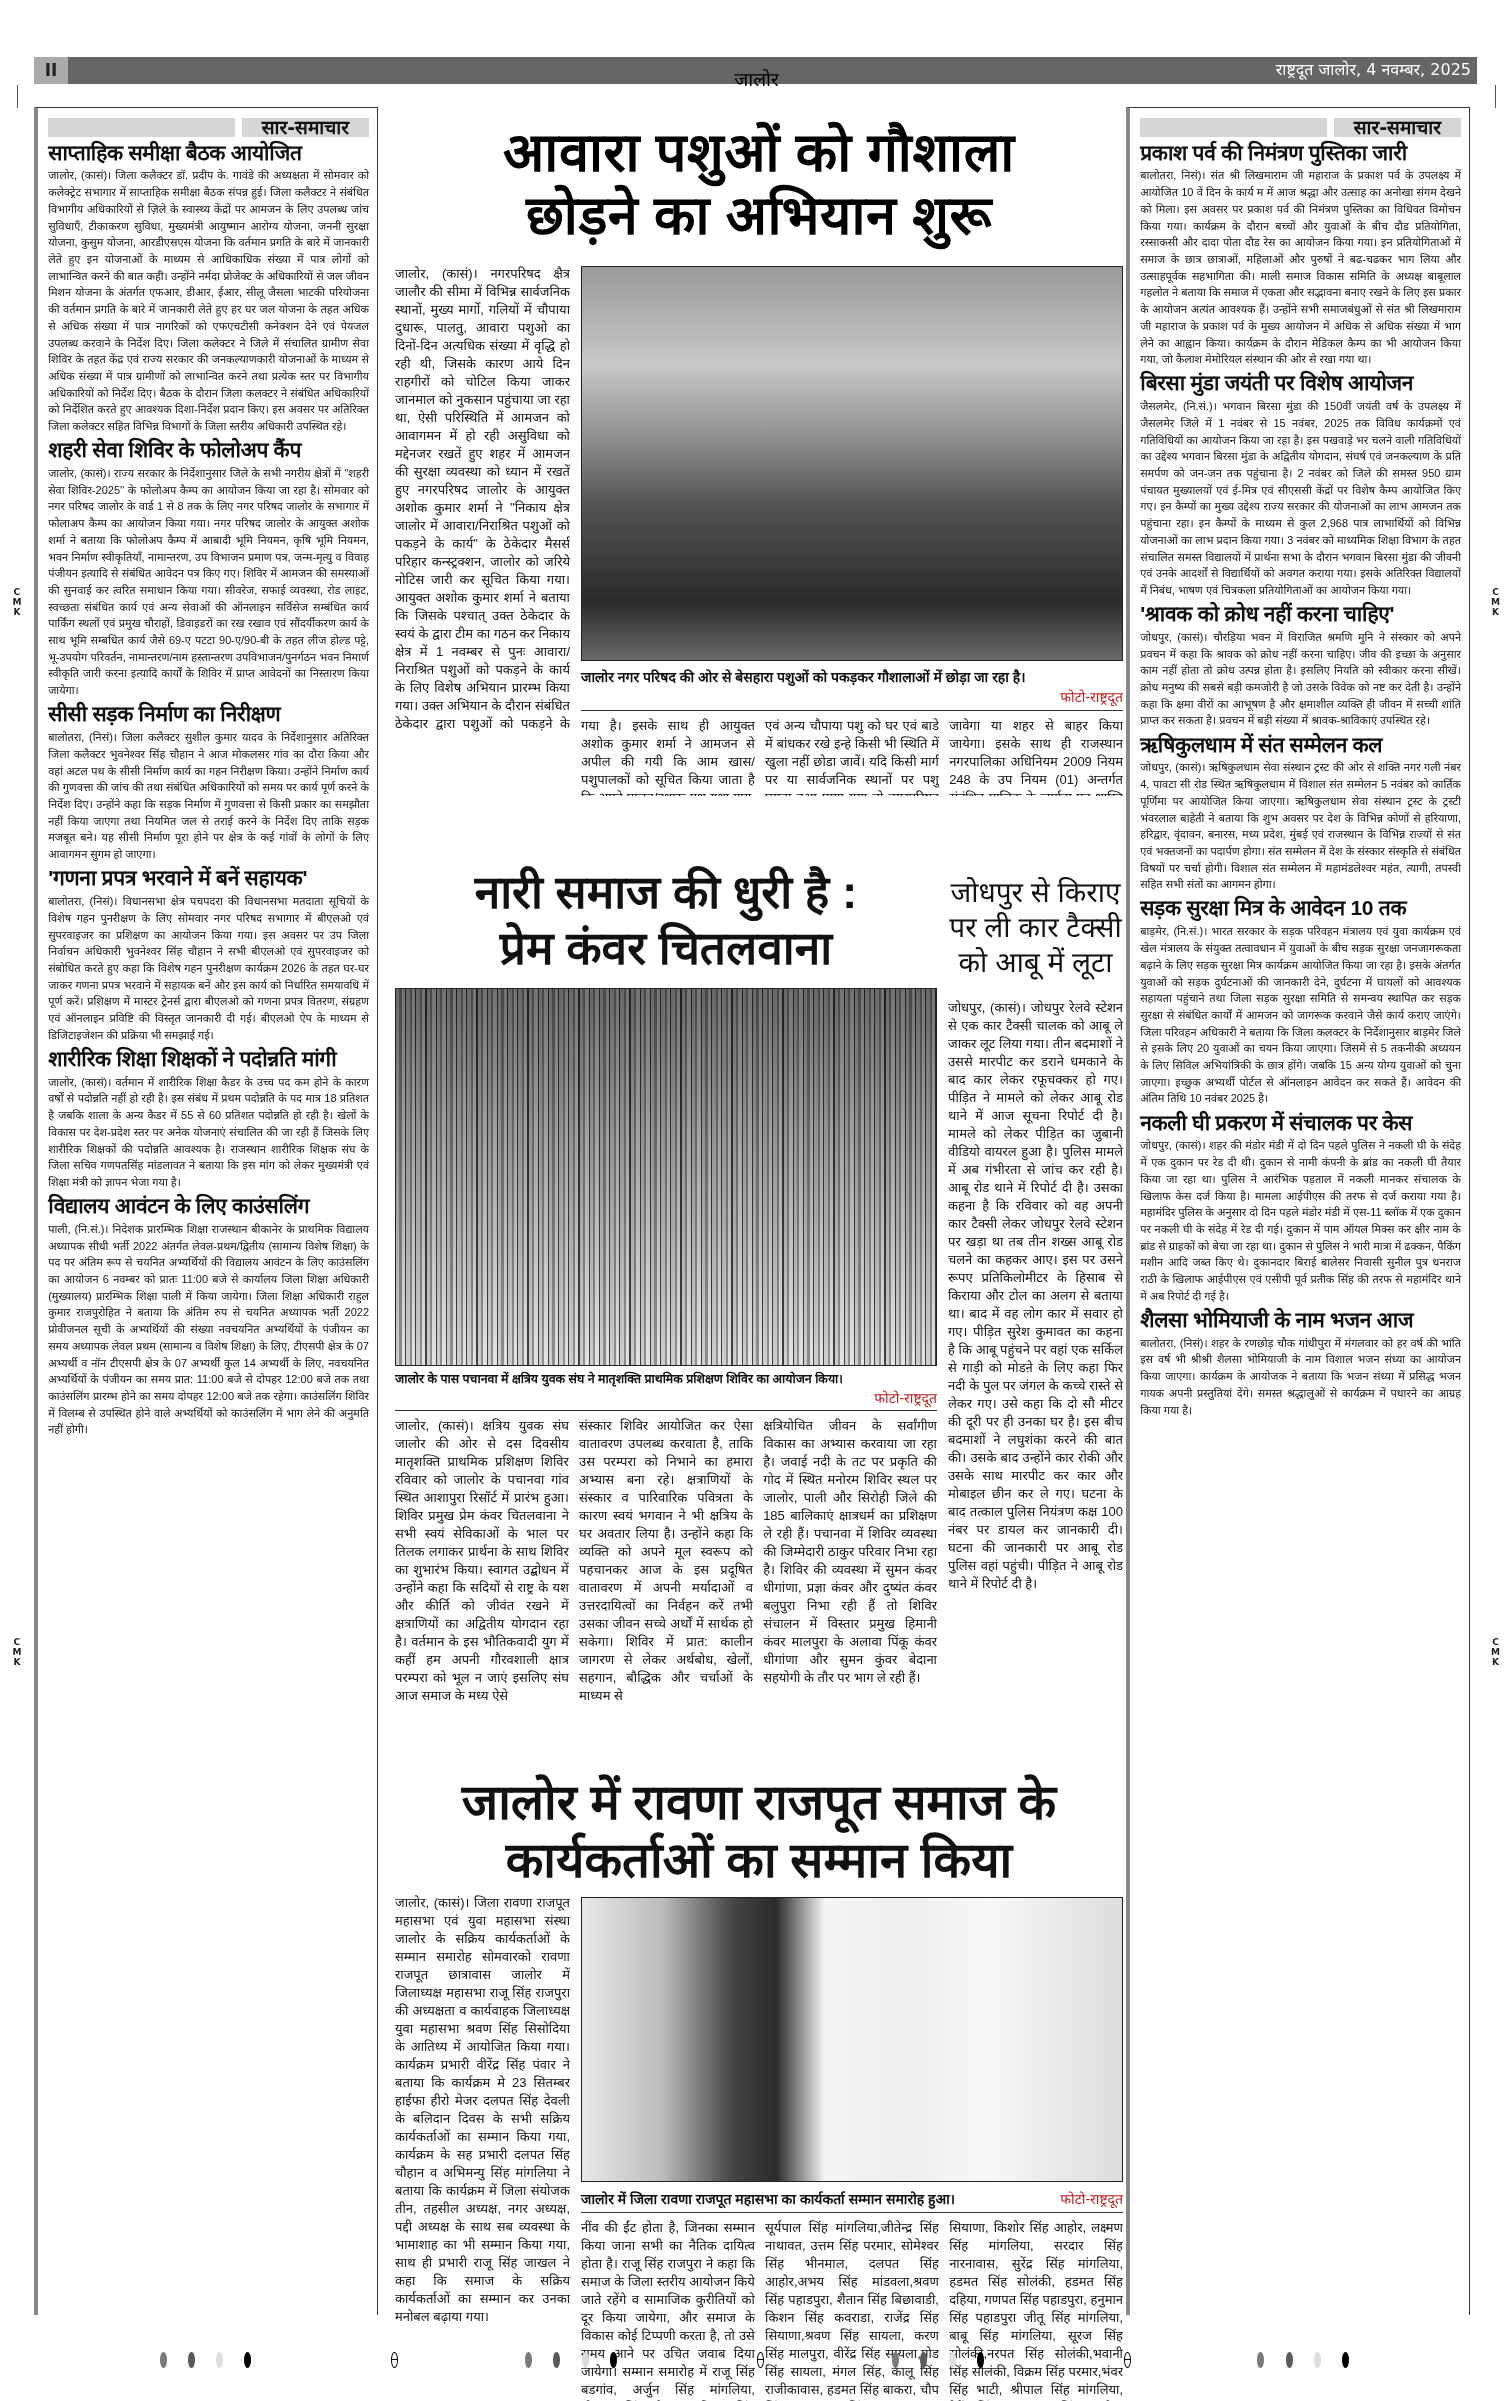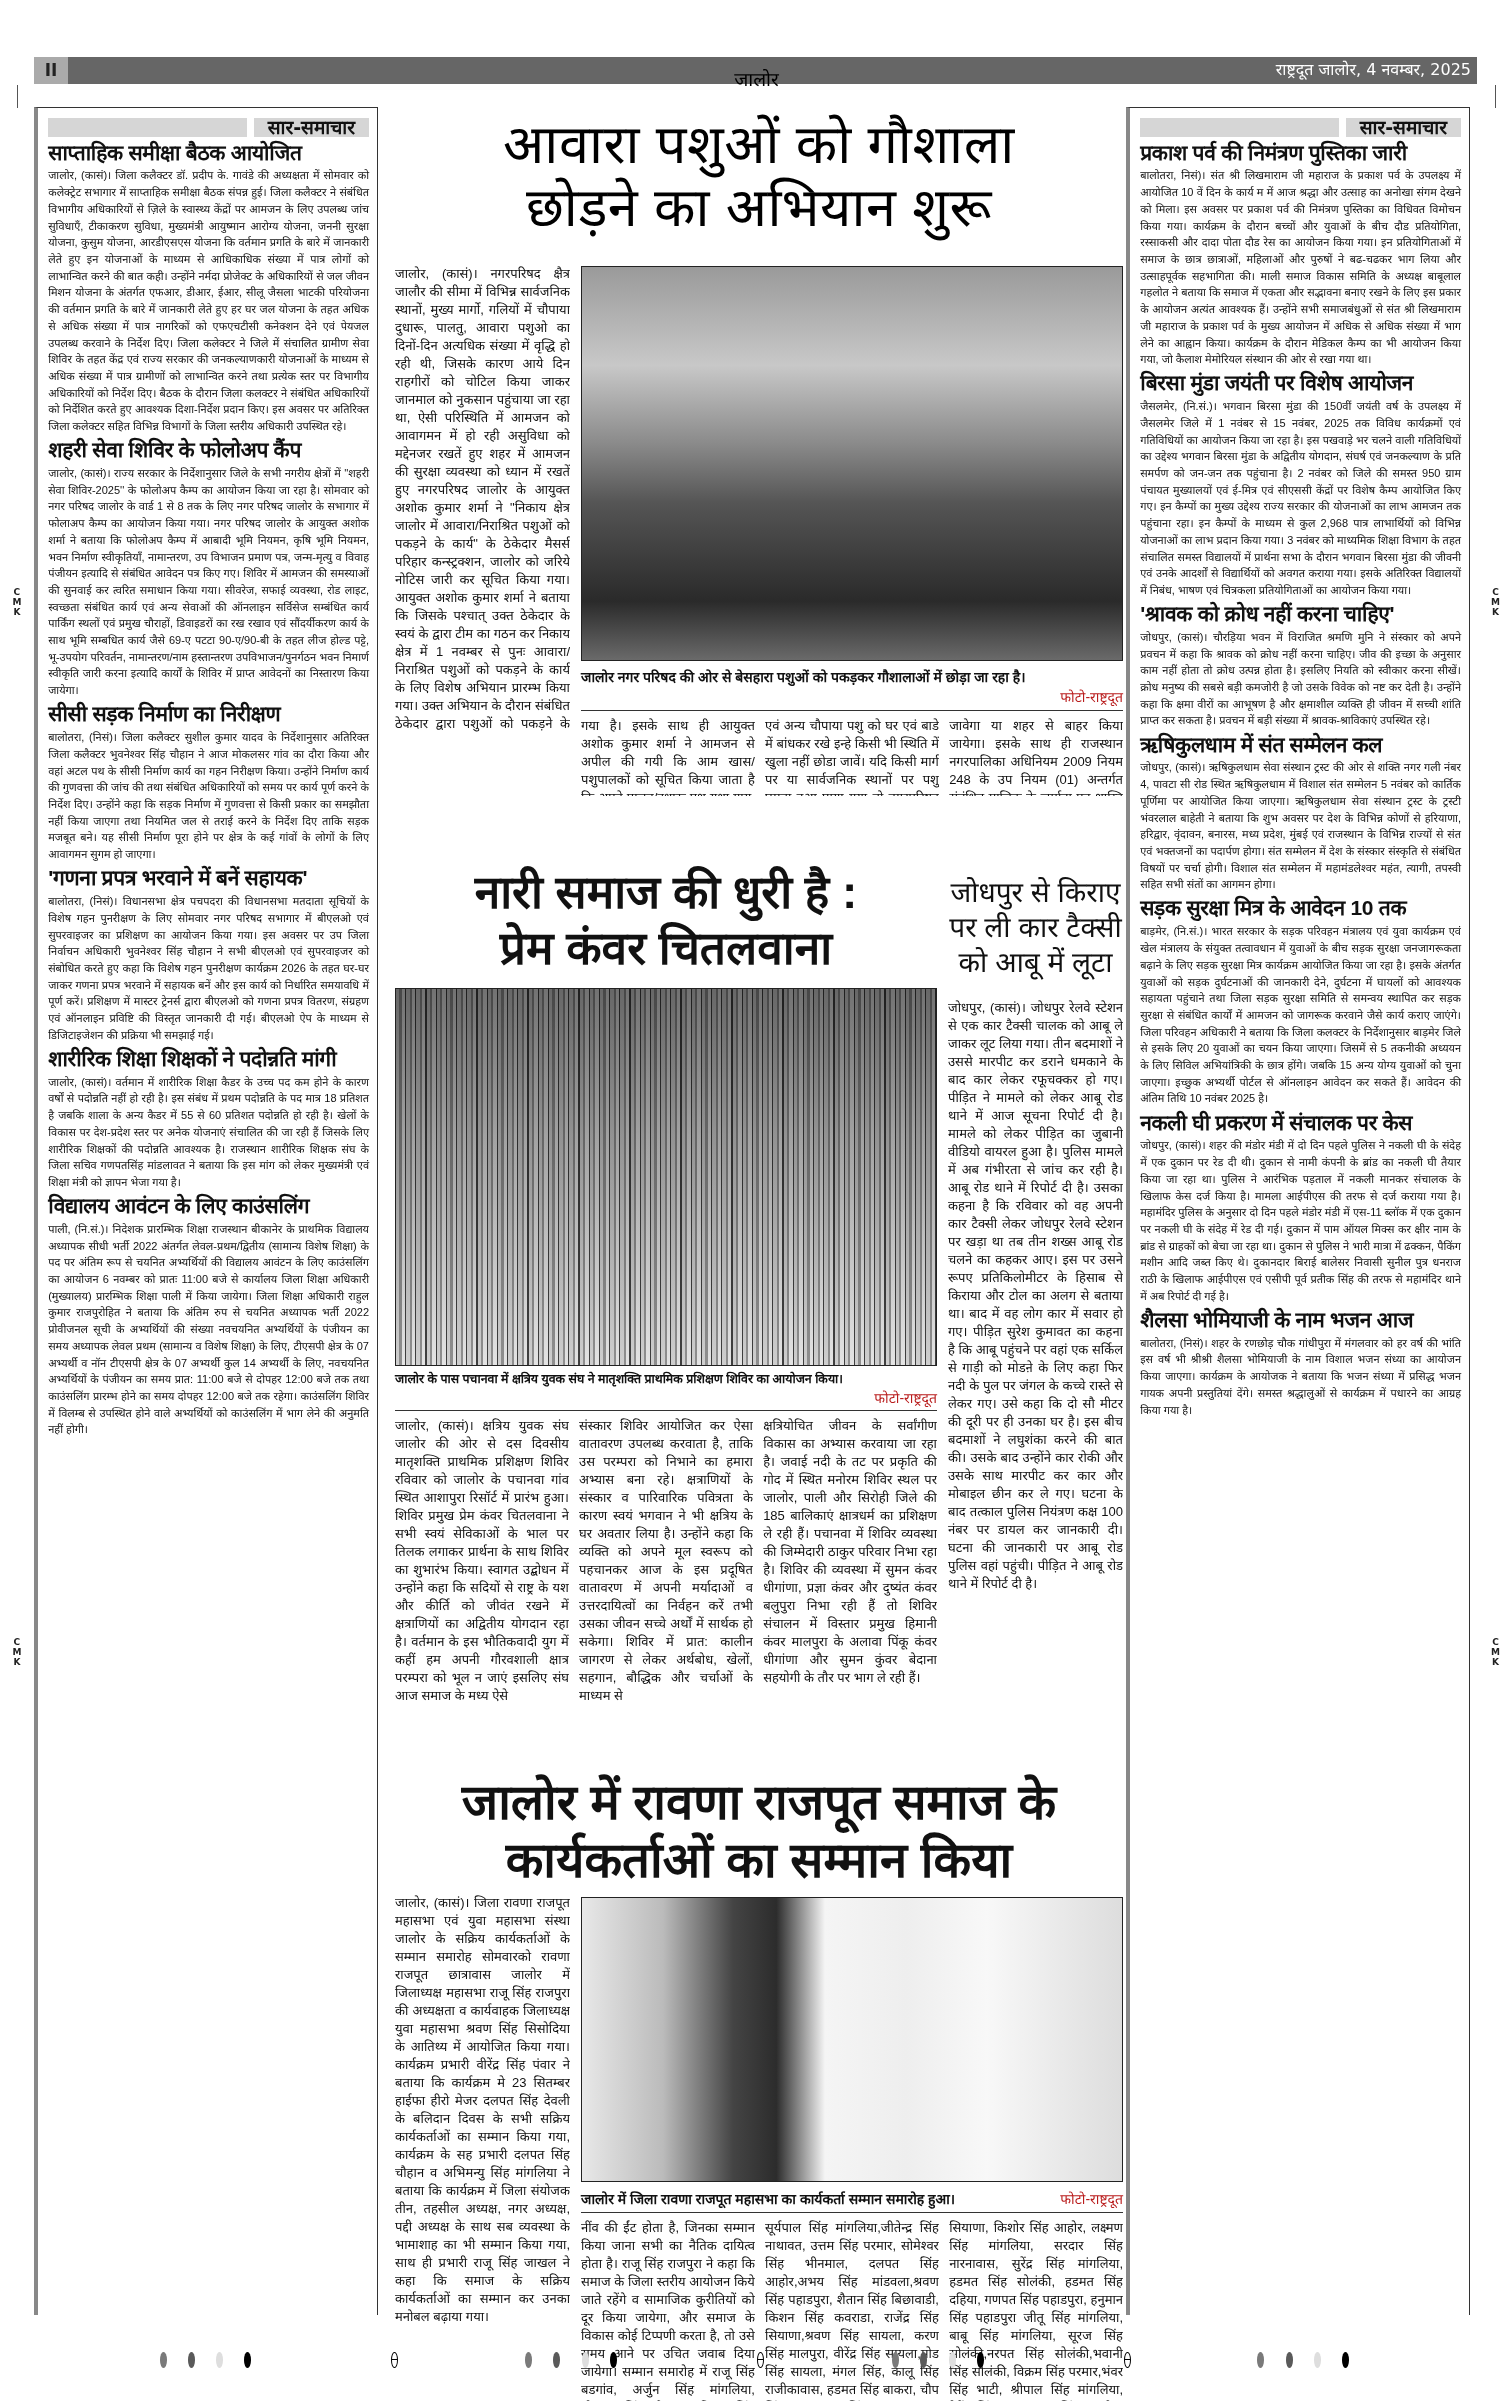--- a/index.html
+++ b/index.html
@@ -18,30 +18,30 @@
   .reg-mark { width: 0.6px; height: 22.6px; background: #555; }
 
   
   .side-col { top: 107px; width: 344px; border-left: 4.5px solid #888; border-right: 1.1px solid #333;
               border-top: 1.7px solid #333; box-sizing: border-box; padding: 0 8px 0 10.2px; height: 2208px; overflow: hidden; }
   .col-left { left: 34px; }
   .col-right { left: 1126px; }
   .section-tag { display: flex; height: 19px; margin-top: 10.2px; margin-bottom: 2.3px; }
   .section-tag .bar { flex: 1; background: #d6d6d6; margin-right: 6.8px; }
   .section-tag .label { background: #d6d6d6; font-size: 19px; font-weight: bold; line-height: 19px;
-                        padding: 0 14px; color: #111; }
+                        padding: 0 20px; color: #111; }
   .brief h3 { font-family: "Liberation Sans", sans-serif; font-size: 21px; font-weight: bold;
               margin: 3.4px 0 3.4px 0; line-height: 1.12; letter-spacing: -0.3px; }
   .brief p { font-family: "Liberation Sans", sans-serif; font-size: 11px; line-height: 16.7px;
              margin: 0 0 2.3px 0; text-align: justify; }
 
   
   .center { left: 395px; top: 107px; width: 728px; }
   .lead-head { position: absolute; left: 0; width: 728px; text-align: center; font-family: "Liberation Sans", sans-serif;
-               font-weight: normal; color: #000; }
+               font-weight: bold; color: #000; margin-top: 8px; }
   .h1-top { top: 5.6px; font-size: 54px; line-height: 63px; letter-spacing: 0.6px; }
   .photo { position: absolute; border: 1.7px solid #222; box-sizing: border-box; overflow: hidden; }
   .photo .ph-fill { width: 100%; height: 100%; }
   .ph-gaushala { background: linear-gradient(180deg,#9a9a9a 0%,#c8c8c8 25%,#8a8a8a 45%,#555 60%,#2a2a2a 85%,#6a6a6a 100%); }
   .ph-nari { background: repeating-linear-gradient(90deg,#ddd 0 3.4px,#999 3.4px 5.6px,#f4f4f4 5.6px 9px,#444 9px 10.2px),
              linear-gradient(180deg,#777 0%,#aaa 40%,#eee 100%); background-blend-mode: multiply; }
   .ph-rawna { background: linear-gradient(90deg,#e8e8e8 0%,#bbb 15%,#444 28%,#2c2c2c 36%,#f5f5f5 45%,#eee 60%,#f8f8f8 75%,#ddd 100%); }
   .caption { position: absolute; font-family: "Liberation Sans", sans-serif; font-size: 14px; font-weight: bold; color: #111; }
   .credit { position: absolute; font-family: "Liberation Sans", sans-serif; font-size: 14px; color: #b91c1c; text-align: right; }
   .rule { position: absolute; height: 1.1px; background: #333; }

